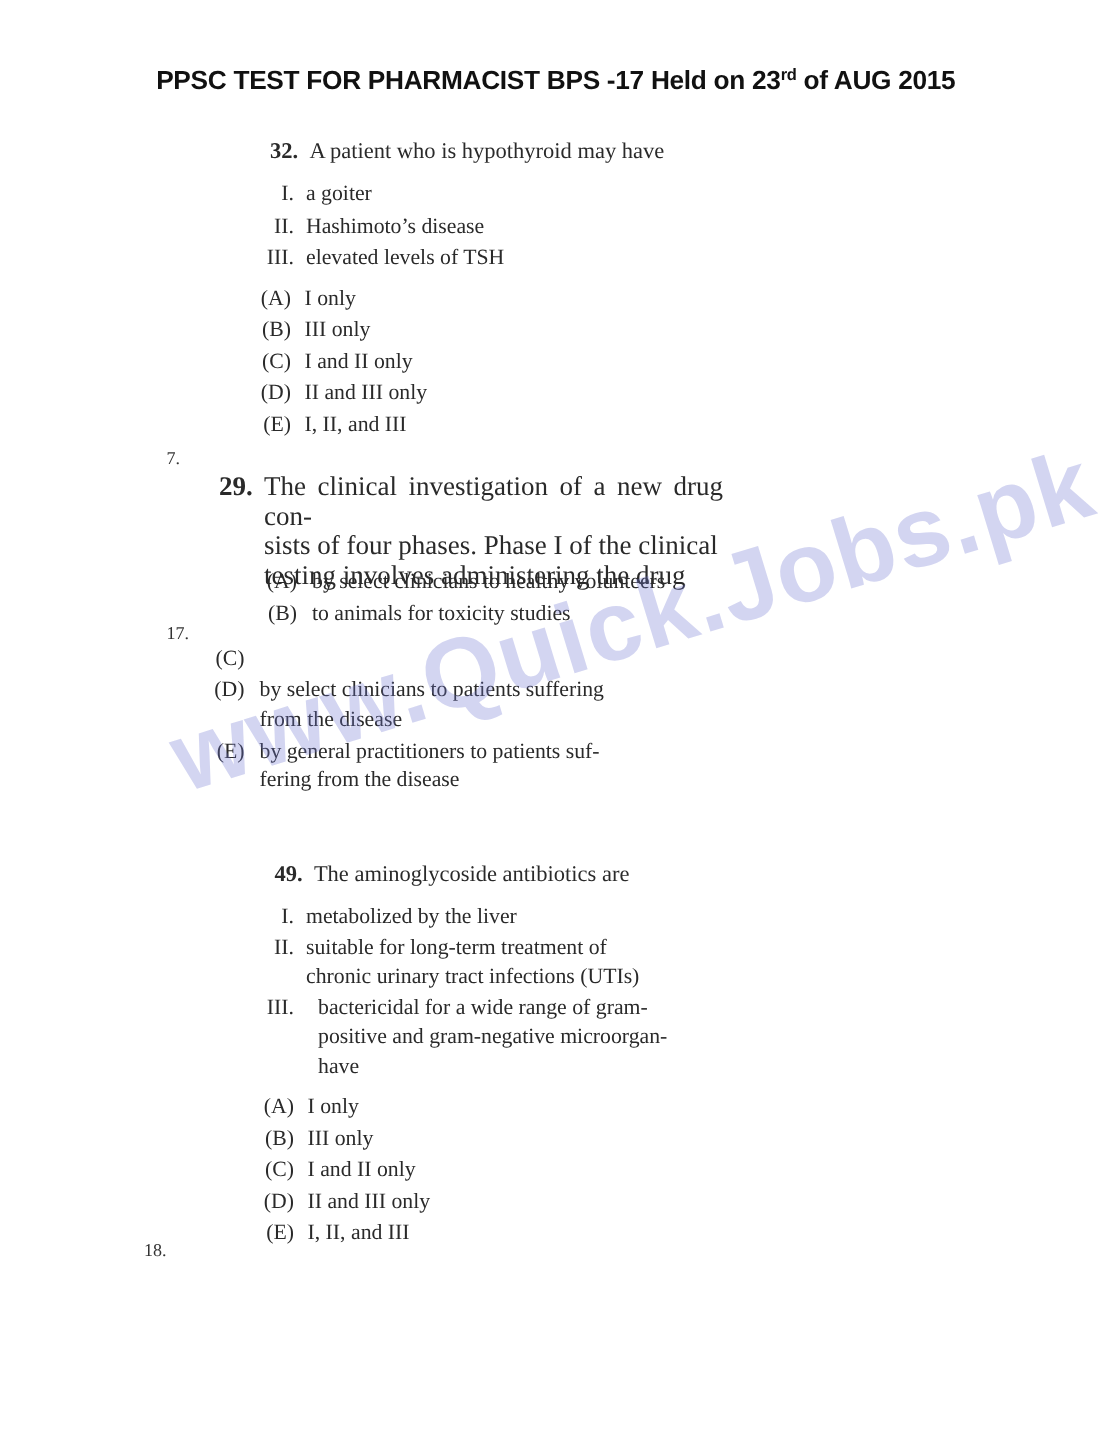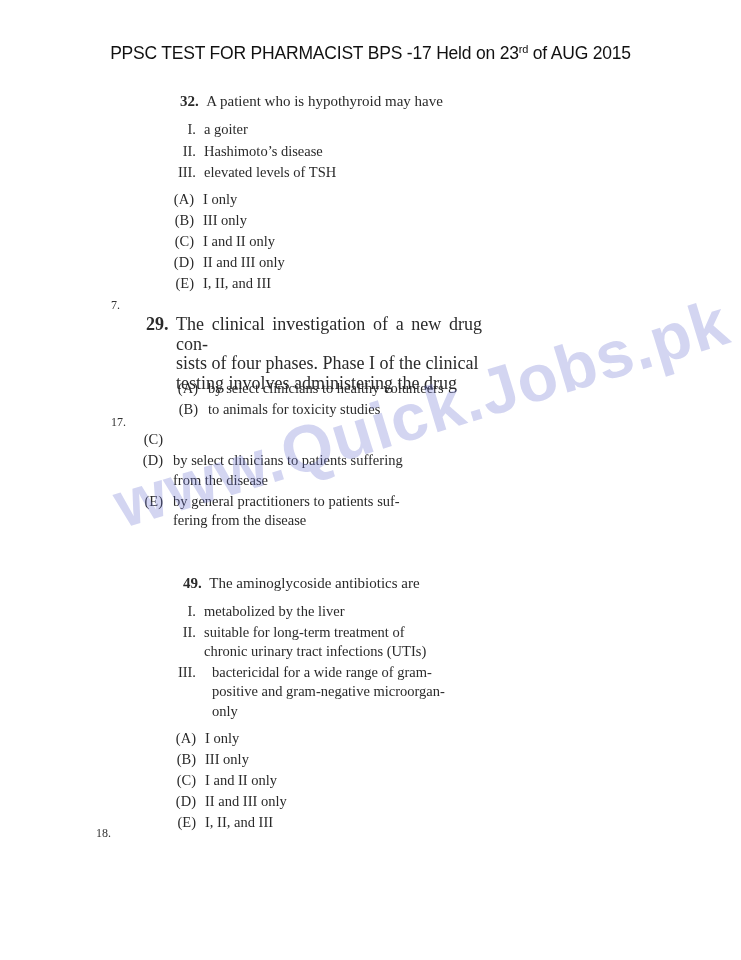--- a/index.html
+++ b/index.html
@@ -4,21 +4,21 @@
   <style>
     html, body { margin: 0; padding: 0; background: #ffffff; }
     body {
       width: 741px; height: 960px; position: relative; overflow: hidden;
       font-family: "Liberation Serif", "DejaVu Serif", serif;
       color: #2a2a2a;
     }
     .title {
       position: absolute; left: 0; top: 43px; width: 741px; text-align: center;
       font-family: "Liberation Sans", "DejaVu Sans", sans-serif;
-      font-weight: normal; font-size: 17.5px; color: #111;
+      font-weight: bold; font-size: 17.5px; color: #111;
       letter-spacing: -0.2px;
     }
     .title sup { font-size: 11px; vertical-align: 6px; line-height: 0; }
     .abs { position: absolute; white-space: nowrap; }
     .q { font-size: 15px; line-height: 19px; margin-left: 42px; }
     .qnum { font-weight: bold; }
     .pagenum { font-size: 12px; color: #333; }
     .block { position: absolute; font-size: 14.5px; line-height: 19.5px; }
     .row { display: flex; }
     .lbl { text-align: right; flex: none; }
@@ -141,21 +141,21 @@
     <div style="margin-left:8px; width:272px;">
       <div class="justify">suitable for long-term treatment of</div>
       <div>chronic urinary tract infections (UTIs)</div>
     </div>
   </div>
   <div class="row" style="margin-top:1px">
     <span class="lbl" style="width:26px">III.</span>
     <div style="margin-left:16px; width:272px;">
       <div class="justify">bactericidal for a wide range of gram-</div>
       <div class="justify">positive and gram-negative microorgan-</div>
-      <div>only</div>
+      <div>have</div>
     </div>
   </div>
 </div>
 
 <div class="block" style="left:168px; top:729px;">
   <div class="row">
       <span class="lbl" style="width:28px">(A)</span>
       <span class="txt" style="margin-left:9px">I only</span>
     </div>
   <div class="row" style="margin-top:1.5px">

